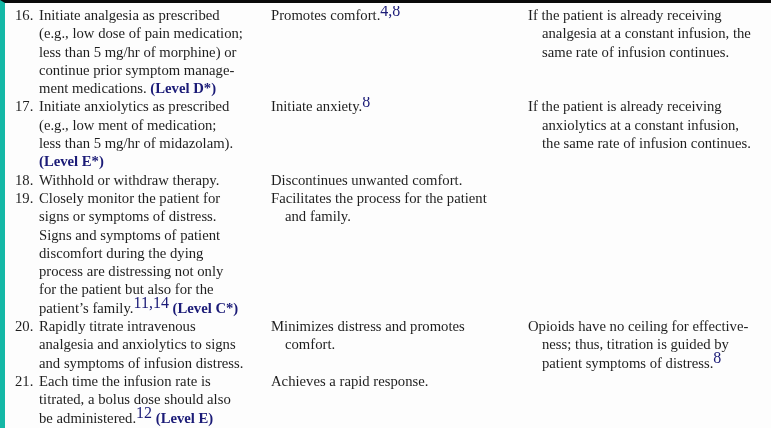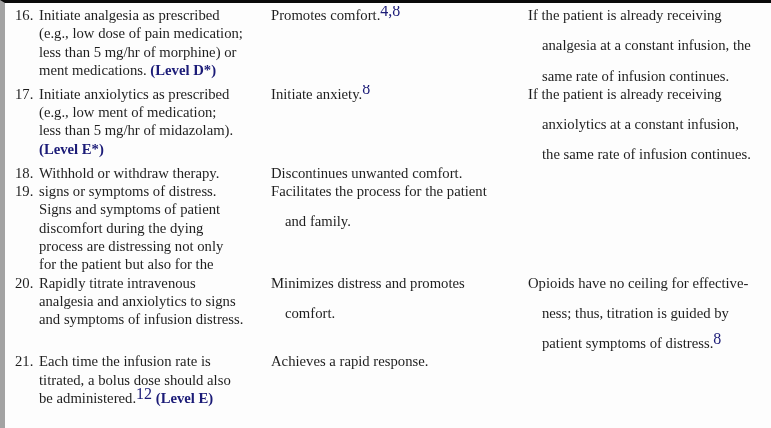--- a/index.html
+++ b/index.html
@@ -2,36 +2,36 @@
 <html style="--level-blue: #1b1b77; --text-color: #1e1e1e;"><head>
 <meta charset="utf-8">
 <style>
   html,body{margin:0;padding:0;background:#ffffff;}
   .page{
     position:relative;
     width:771px;height:428px;
     box-sizing:border-box;
     background:#fdfdfd;
     border-top:3px solid #0a0a0a;
-    border-left:5px solid #a3a3a3;
+    border-left:5px solid #14b8a6;
     font-family:"Liberation Serif","DejaVu Serif",serif;
     font-size:14.7px;
     line-height:18.3px;
     color:var(--text-color,#1e1e1e);
     padding:3px 0 0 7px;
     overflow:hidden;
   }
   .row{
     display:grid;
     grid-template-columns:27px 232px 257px 1fr;
   }
   .cell{overflow:hidden;}
   .num{padding-left:3px;}
   .line{white-space:nowrap;}
-  .line.ind{padding-left:14px;margin-top:12px;}
+  .line.ind{padding-left:14px;}
   .sup{
     font-size:16px;
     position:relative;
     top:-4.5px;
     color:var(--level-blue,#1b1b77);
   }
   .level{
     font-weight:bold;
     color:var(--level-blue,#1b1b77);
     margin-top:21px;
@@ -41,20 +41,21 @@
 <body>
 
 <div class="page">
   <div>
       <div class="row">
         <div class="cell num">16.</div>
         <div class="cell intervention">
           <div class="line"><span>Initiate analgesia as prescribed</span></div>
           <div class="line"><span>(e.g., low dose of pain medication;</span></div>
           <div class="line"><span>less than 5 mg/hr of morphine) or</span></div>
+          <div class="line"><span>continue prior symptom manage-</span></div>
           <div class="line"><span>ment medications. </span><span class="level">(Level D*)</span></div>
         </div>
         <div class="cell rationale">
           <div class="line"><span>Promotes comfort.</span><span class="sup">4,8</span></div>
         </div>
         <div class="cell notes">
           <div class="line"><span>If the patient is already receiving</span></div>
           <div class="line ind"><span>analgesia at a constant infusion, the</span></div>
           <div class="line ind"><span>same rate of infusion continues.</span></div>
         </div>
@@ -82,25 +83,27 @@
           <div class="line"><span>Withhold or withdraw therapy.</span></div>
         </div>
         <div class="cell rationale">
           <div class="line"><span>Discontinues unwanted comfort.</span></div>
         </div>
         <div class="cell notes"></div>
       </div>
       <div class="row">
         <div class="cell num">19.</div>
         <div class="cell intervention">
+          <div class="line"><span>Closely monitor the patient for</span></div>
           <div class="line"><span>signs or symptoms of distress.</span></div>
           <div class="line"><span>Signs and symptoms of patient</span></div>
           <div class="line"><span>discomfort during the dying</span></div>
           <div class="line"><span>process are distressing not only</span></div>
           <div class="line"><span>for the patient but also for the</span></div>
+          <div class="line"><span>patient’s family.</span><span class="sup">11,14</span><span> </span><span class="level">(Level C*)</span></div>
         </div>
         <div class="cell rationale">
           <div class="line"><span>Facilitates the process for the patient</span></div>
           <div class="line ind"><span>and family.</span></div>
         </div>
         <div class="cell notes"></div>
       </div>
       <div class="row">
         <div class="cell num">20.</div>
         <div class="cell intervention">

